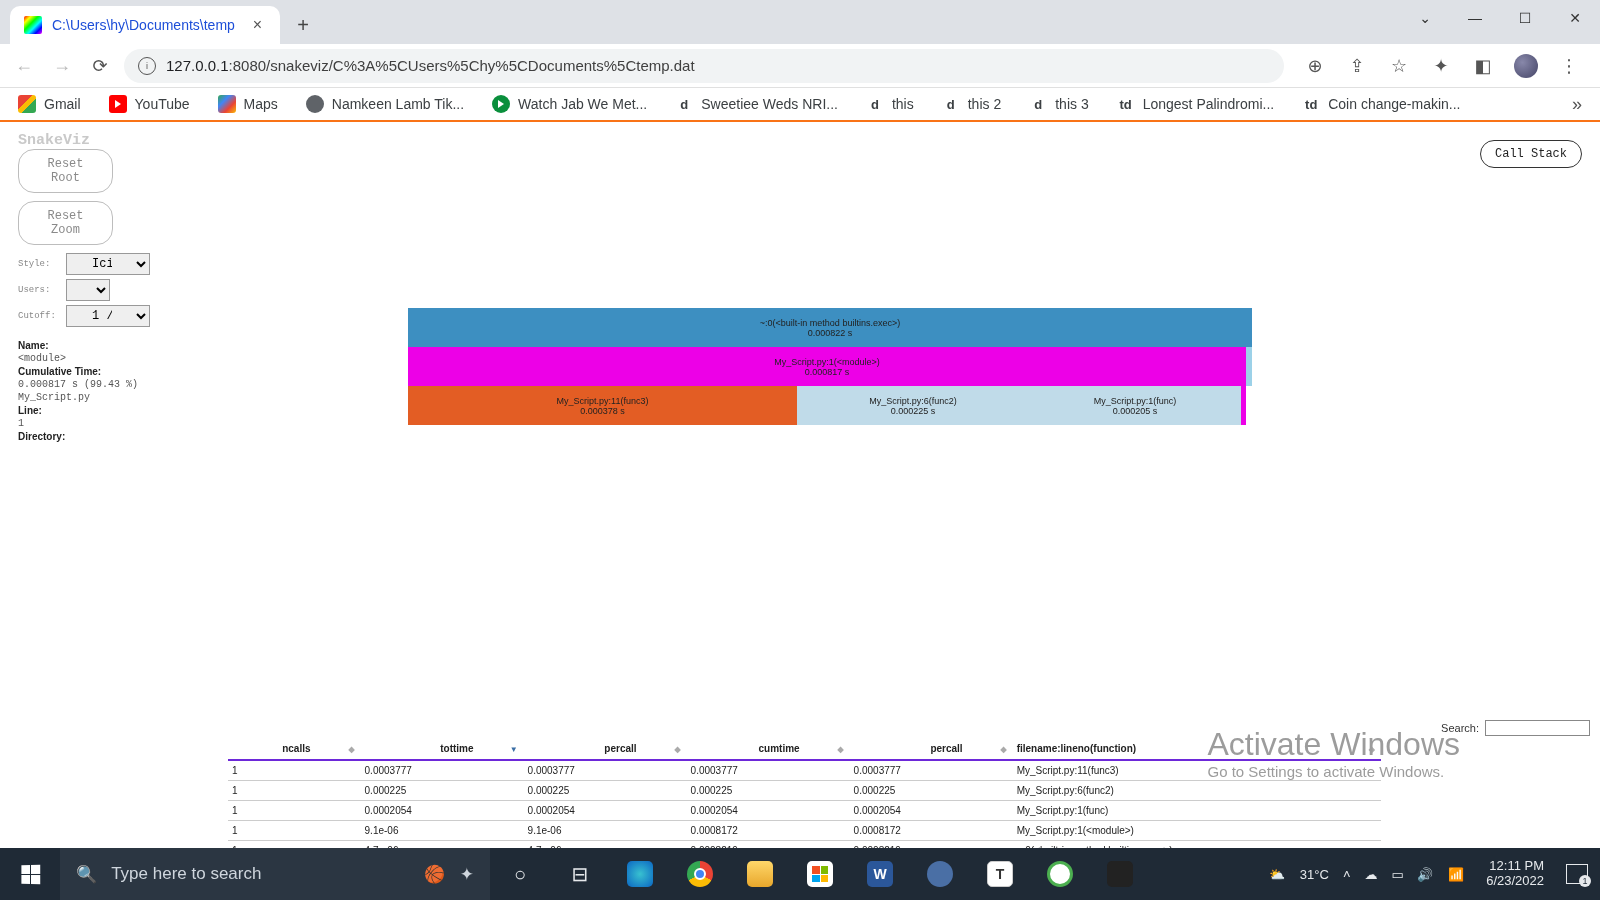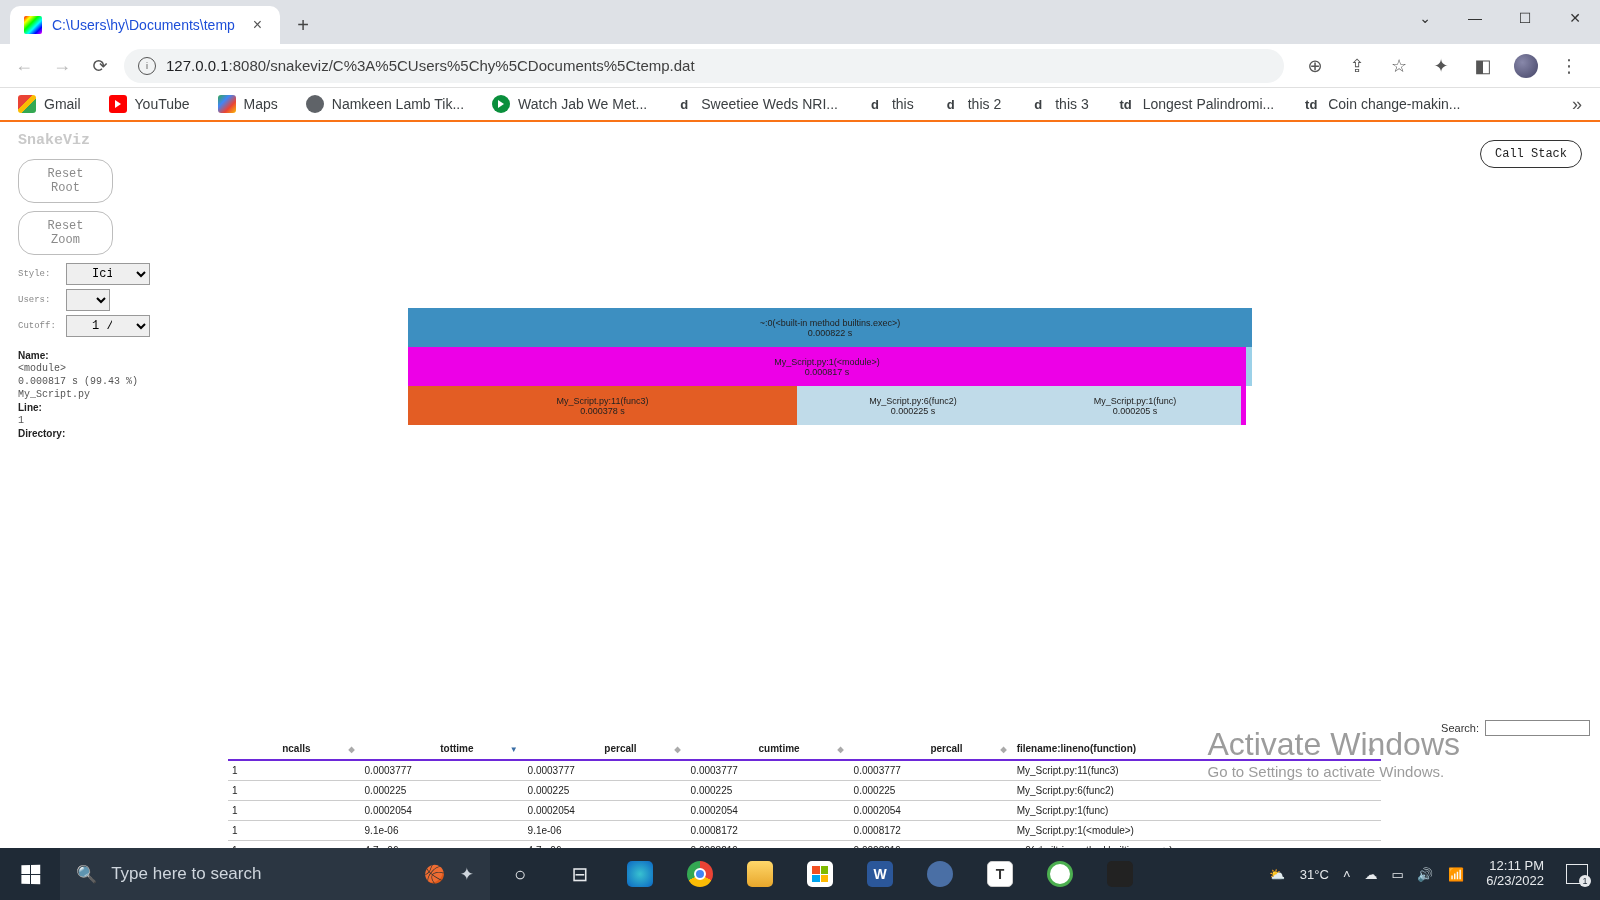--- a/index.html
+++ b/index.html
@@ -37,21 +37,21 @@
 .bico.gray{background:#5f6368;border-radius:50%;}
 .bico.green{background:#0a8f3c;border-radius:50%;position:relative;}
 .bico.green::after{content:'';position:absolute;left:6px;top:5px;border-left:6px solid #fff;border-top:4px solid transparent;border-bottom:4px solid transparent;}
 .bico.letter{background:#fff;border:0;color:#3c4043;font-weight:bold;font-size:13px;display:flex;align-items:center;justify-content:center;}
 .bm-overflow{margin-left:auto;font-size:18px;color:#555;}
 
 
 .page { position: relative; padding: 10px 18px; }
 .brand { font-family: "Courier New", monospace; font-weight: bold; color: #c9c9c9; font-size: 15px; }
 
-.controls { margin-top: 10px; }
+.controls { }
 .pill-btn { display:block; border:1px solid #bdbdbd; background:#fff; color:#8a8a8a; font-family:"Courier New",monospace; font-size:12px; padding:7px 16px; border-radius:16px; margin-bottom:8px; cursor:pointer; width:95px; text-align:center;}
 .opt-row { display:flex; align-items:center; gap:6px; margin-bottom:4px;}
 .opt-row .lbl { font-family:"Courier New",monospace; font-size:9px; color:#888; width:42px;}
 .opt-row select { font-family:Liberation Mono, monospace; font-size:12px; padding:2px 21px; border:1px solid #999;}
 
 .call-stack-btn { position:absolute; right:18px; top:18px; border:1px solid #333; background:#fff; color:#222; font-family:"Courier New",monospace; font-size:12px; padding:6px 14px; border-radius:16px; cursor:pointer;}
 
 .info { margin-top:12px; font-size:10px; color:#222; line-height:1.3;}
 .info .k{font-weight:bold;}
 .info .v{font-family:"Courier New",monospace; color:#555; font-size:10px;}
@@ -194,20 +194,21 @@
     </div>
     <div class="opt-row">
       <span class="lbl">Cutoff:</span>
       <select style="width:84px"><option>1 / 1000</option></select>
     </div>
   </div>
 
   <div class="info">
     <div><span class="k">Name:</span></div>
     <div class="v">&lt;module&gt;</div>
+    <div><span class="k">Cumulative Time:</span></div>
     <div class="v">0.000817 s (99.43 %)</div>
     <div class="v">My_Script.py</div>
     <div><span class="k">Line:</span></div>
     <div class="v">1</div>
     <div><span class="k">Directory:</span></div>
   </div>
 
   <div class="icicle" id="icicle">
       <div class="ice-row">
         <div class="ice-cell" style="width: 844px; background: rgb(61, 143, 193);">

